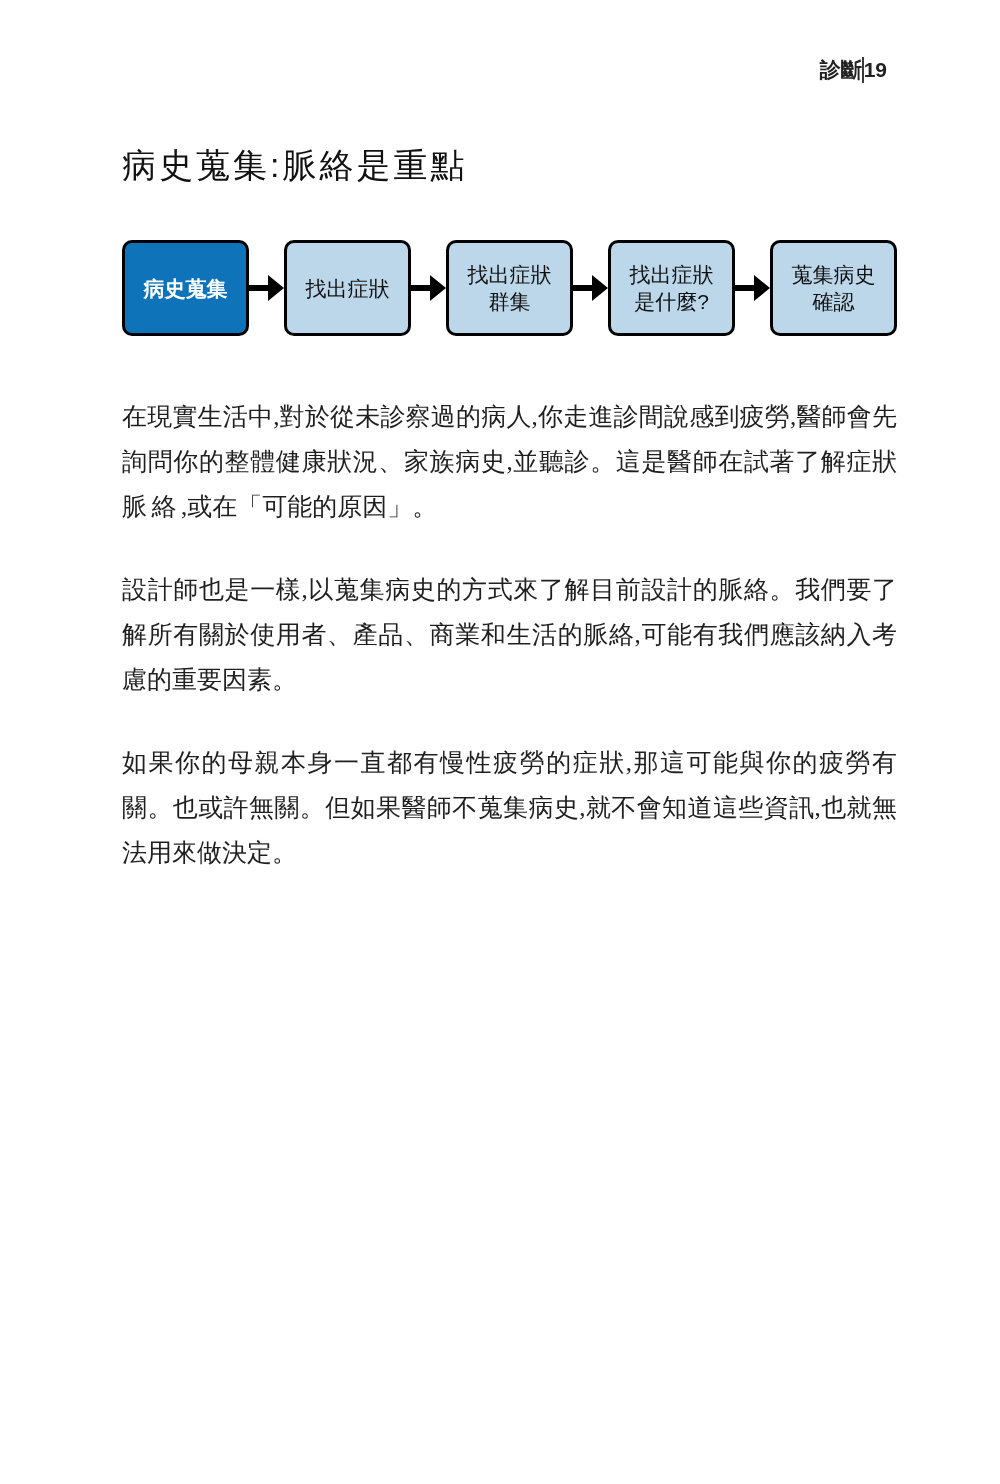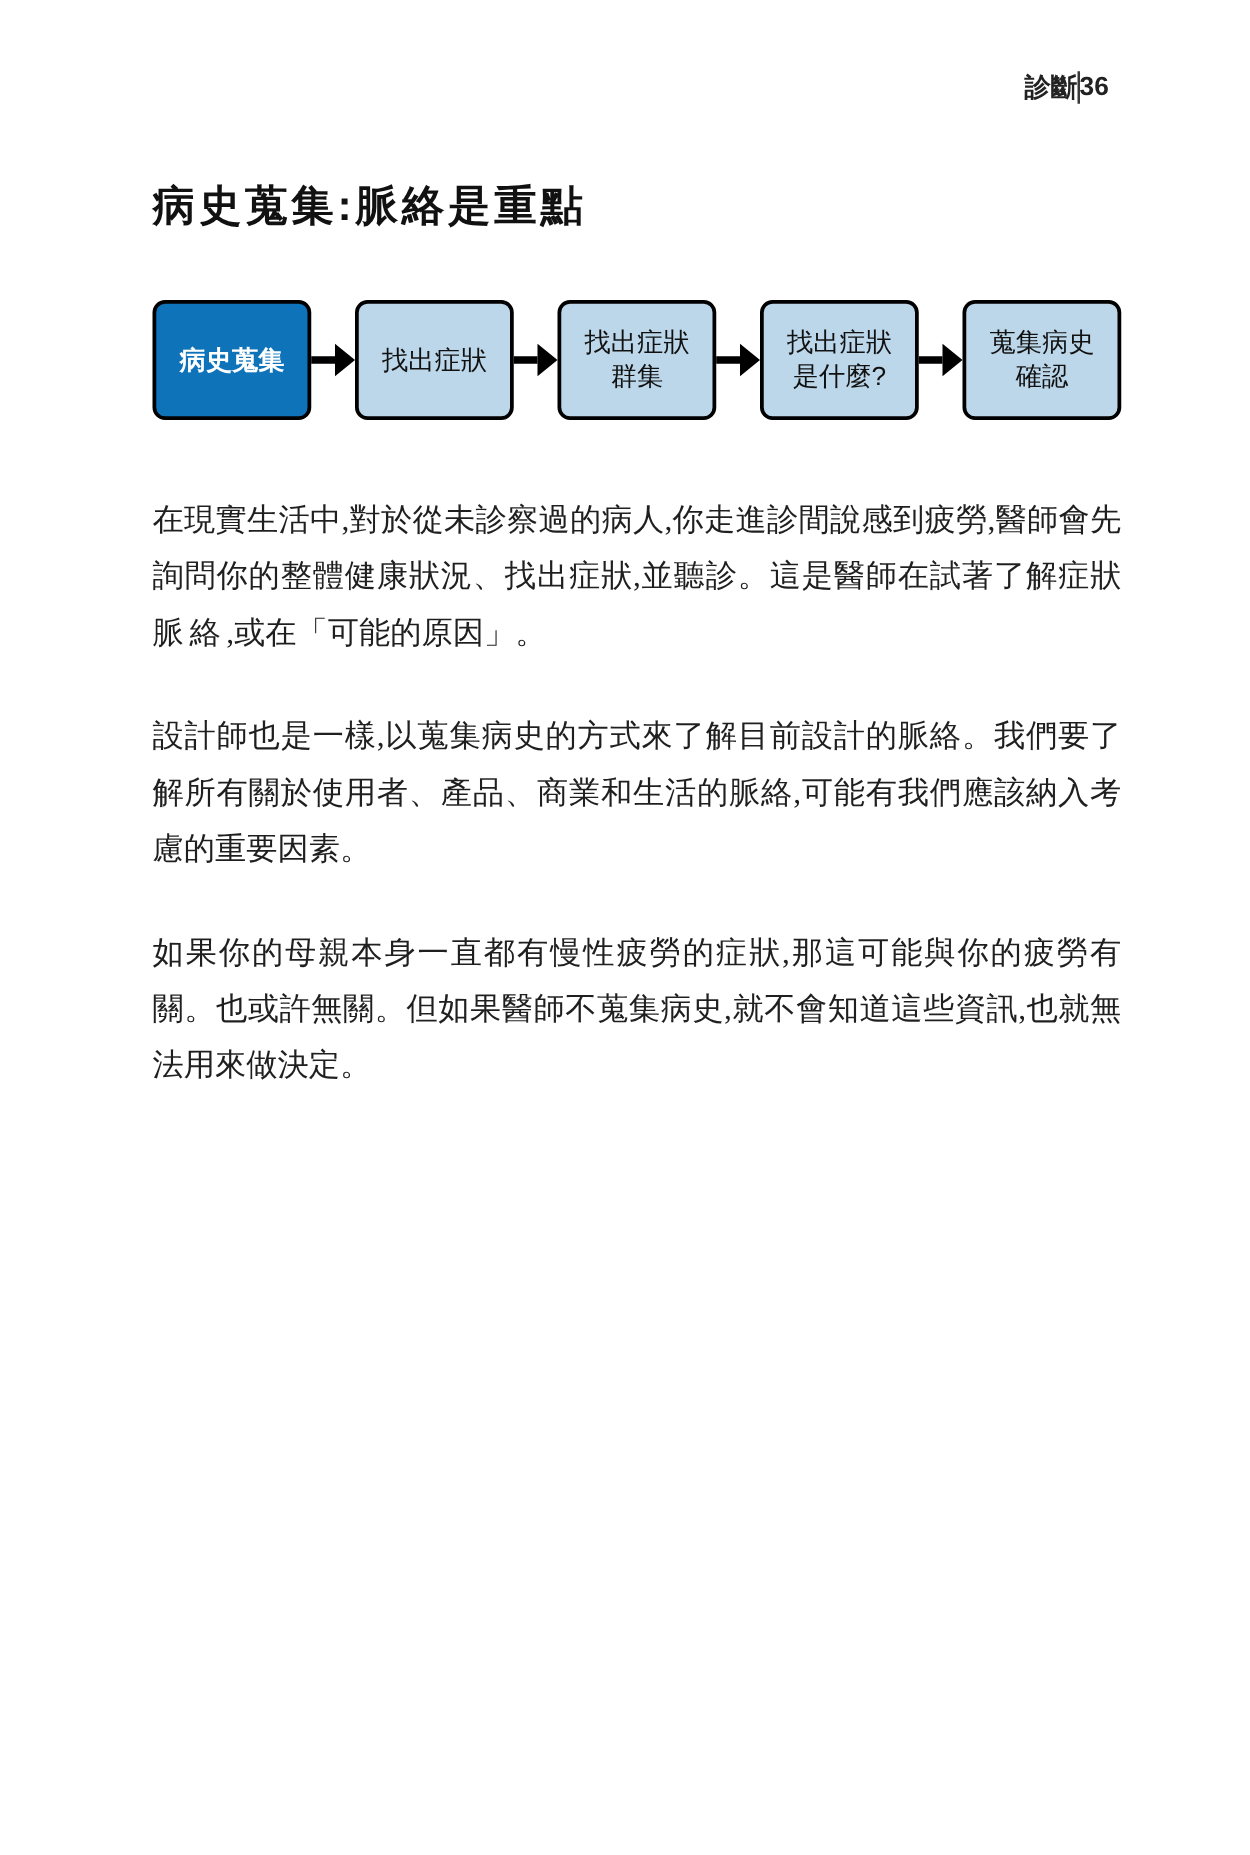--- a/index.html
+++ b/index.html
@@ -32,21 +32,21 @@
     background: #3a3a3a;
   }
 
   .content {
     padding: 146px 103px 0 122px;
   }
 
   h1.section-title {
     margin: 0 0 55px 0;
     font-family: "Liberation Sans", sans-serif;
-    font-weight: bold;
+    font-weight: normal;
     font-size: 34px;
     line-height: 1.15;
     letter-spacing: 3px;
     color: #111;
   }
 
   
   .flowchart {
     display: flex;
     align-items: stretch;
@@ -109,21 +109,21 @@
   }
 </style>
 </head>
 <body>
 
 <div class="page">
 
   <header class="page-header">
     <span>診斷</span>
     <span class="divider"></span>
-    <span>36</span>
+    <span>19</span>
   </header>
 
   <div class="content">
 
     <h1 class="section-title">病史蒐集:脈絡是重點</h1>
 
     <div class="flowchart">
       <div class="fc-box highlight">
         <span>病史蒐集</span>
       </div>
@@ -154,19 +154,19 @@
         <span class="stem"></span>
         <span class="head"></span>
       </div>
       <div class="fc-box">
         <span>蒐集病史
 確認</span>
       </div>
     </div>
 
     <div class="body-text">
-      <p><span>在現實生活中,對於從未診察過的病人,你走進診間說感到疲勞,醫師會先詢問你的整體健康狀況、找出症狀,並聽診。這是醫師在試著了解症狀</span><span class="em">脈絡</span><span>,或在「可能的原因」。</span></p>
+      <p><span>在現實生活中,對於從未診察過的病人,你走進診間說感到疲勞,醫師會先詢問你的整體健康狀況、家族病史,並聽診。這是醫師在試著了解症狀</span><span class="em">脈絡</span><span>,或在「可能的原因」。</span></p>
       <p>設計師也是一樣,以蒐集病史的方式來了解目前設計的脈絡。我們要了解所有關於使用者、產品、商業和生活的脈絡,可能有我們應該納入考慮的重要因素。</p>
       <p>如果你的母親本身一直都有慢性疲勞的症狀,那這可能與你的疲勞有關。也或許無關。但如果醫師不蒐集病史,就不會知道這些資訊,也就無法用來做決定。</p>
     </div>
 
   </div>
 </div>
 
 </body></html>

